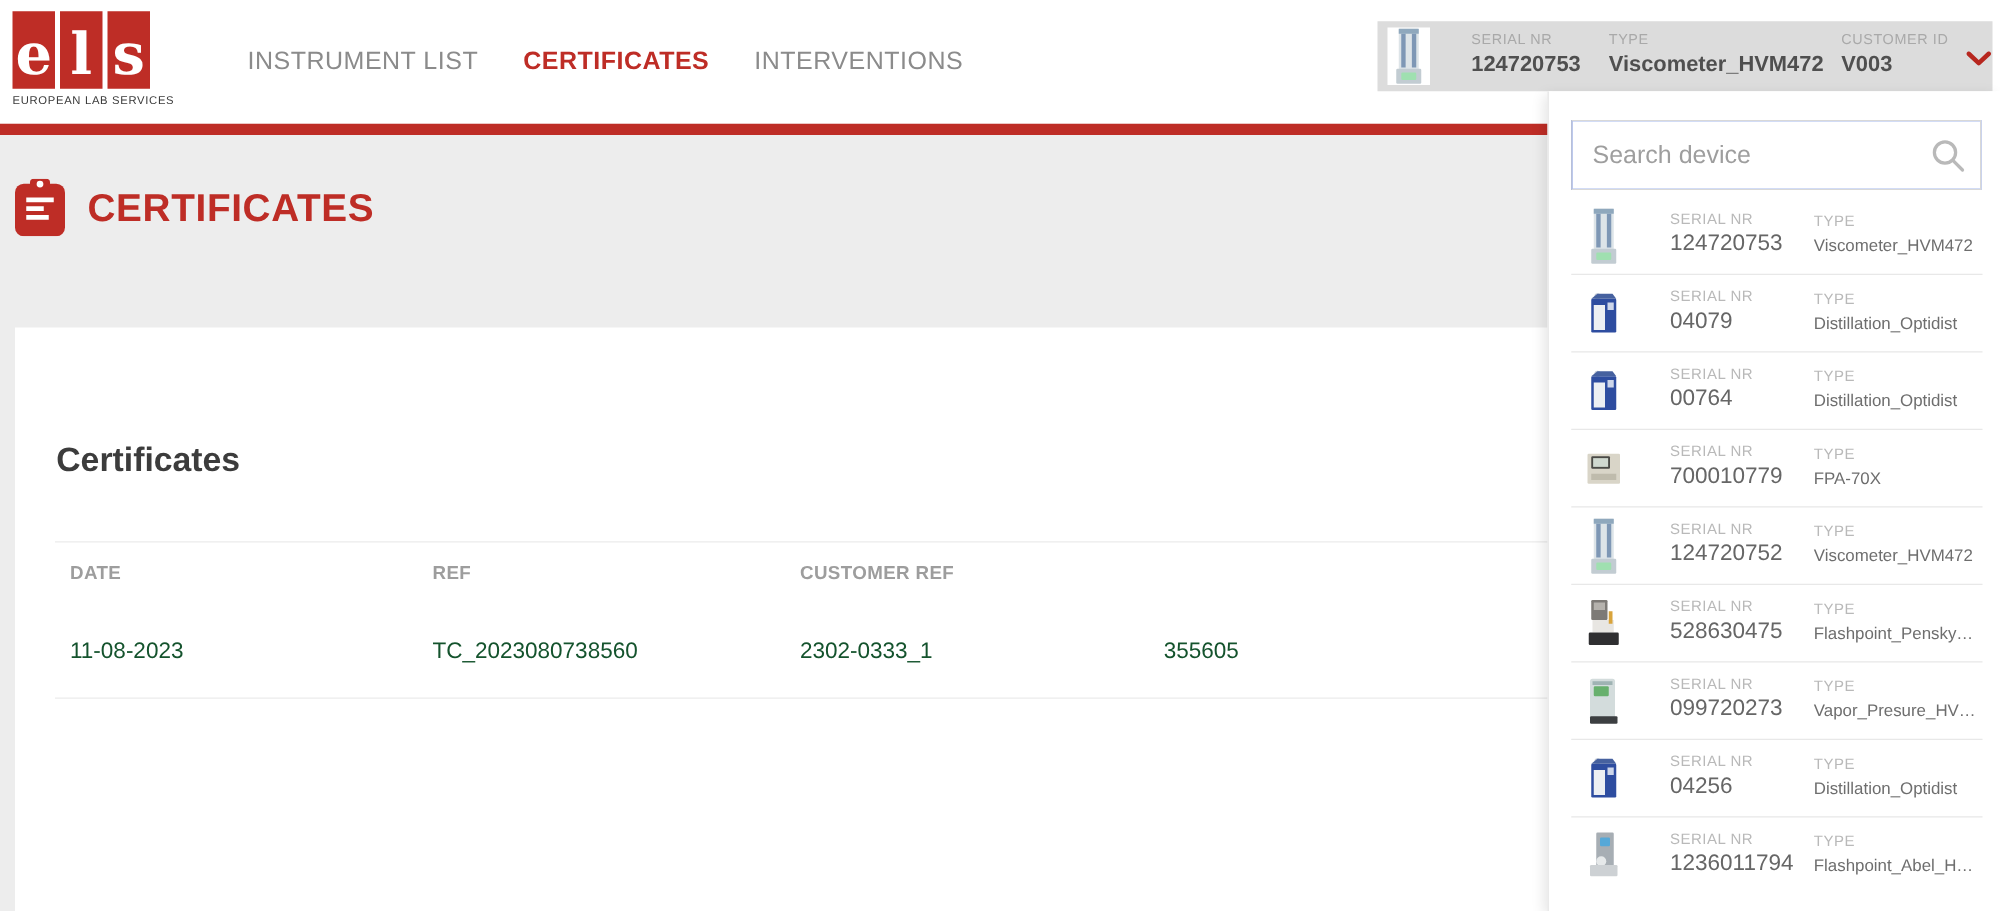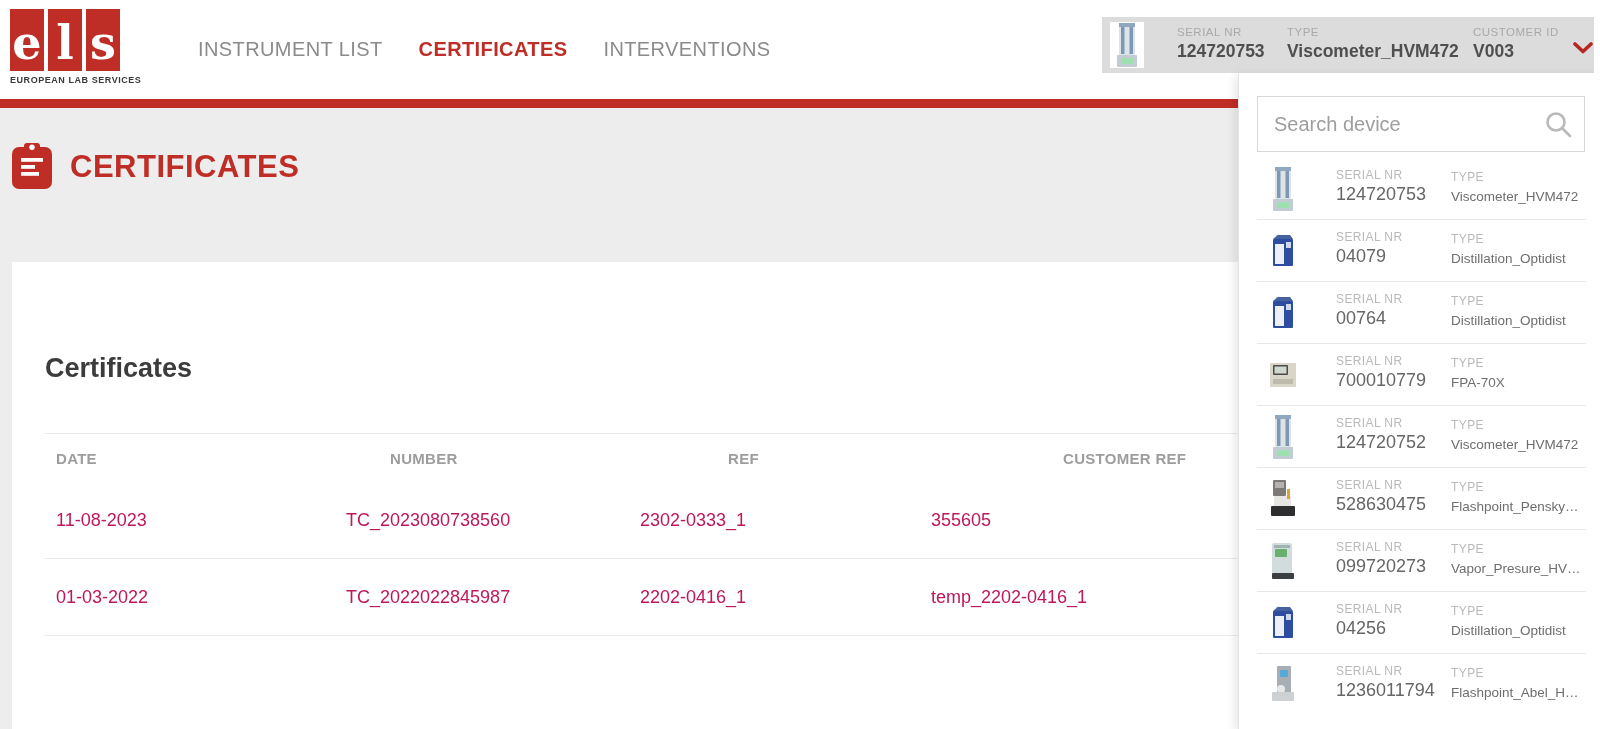--- a/index.html
+++ b/index.html
@@ -14,21 +14,21 @@
   
   .header { position: absolute; left: 0; top: 0; width: 1600px; height: 99px; background: #fff; }
   .logo { position: absolute; left: 10px; top: 9px; }
   .logo-tiles { display: flex; gap: 4px; }
   .logo-tile {
     width: 34px; height: 62px; background: #be2d26; color: #fff;
     font-family: "DejaVu Serif", serif; font-weight: bold; font-size: 46px;
     display: flex; align-items: flex-end; justify-content: center; padding-bottom: 1px;
   }
   .logo-caption {
-    margin-top: 4px; font-size: 9px; font-weight: bold; color: #3a3a3a;
+    margin-top: 4px; font-size: 9px; font-weight: normal; color: #3a3a3a;
     letter-spacing: 0.55px; white-space: nowrap;
   }
   .nav { position: absolute; left: 198px; top: 0; height: 99px; display: flex; align-items: center; gap: 36px; }
   .nav-item {
     font-size: 20px; color: #8b8b8b; letter-spacing: 0.4px; cursor: pointer; white-space: nowrap;
   }
   .nav-item.active { color: #be2d26; font-weight: bold; }
 
   
   .selector {
@@ -54,24 +54,24 @@
   .page-title {
     position: absolute; left: 70px; top: 41px; font-size: 31px; font-weight: 800;
     color: #be2d26; letter-spacing: 0.5px;
   }
 
   
   .card { position: absolute; left: 12px; top: 262px; width: 1576px; height: 467px; background: #fff; }
   .card-title { position: absolute; left: 33px; top: 91px; font-size: 27px; font-weight: bold; color: #3c3c3c; }
   .table { position: absolute; left: 32px; top: 171px; right: 0; border-top: 1px solid #ebebeb; }
   .thead, .trow { display: grid; grid-template-columns: 290px 294px 291px 1fr; align-items: center; }
-  .thead { height: 48px; gap: 44px; }
+  .thead { height: 48px; }
   .th { padding-left: 12px; font-size: 15px; font-weight: bold; color: #9d9d9d; letter-spacing: 0.3px; white-space: nowrap; }
   .trow { height: 77px; border-bottom: 1px solid #ebebeb; cursor: pointer; }
-  .td { padding-left: 12px; font-size: 18px; color: #be185d; white-space: nowrap; }
+  .td { padding-left: 12px; font-size: 18px; color: #14532d; white-space: nowrap; }
 
   
   .panel {
     position: absolute; left: 1238px; top: 73px; width: 362px; height: 656px;
     background: #fff; z-index: 10; border-left: 1px solid #e4e4e4;
     box-shadow: -3px 3px 10px rgba(0,0,0,0.10);
   }
   .search-box {
     position: absolute; left: 18px; top: 23px; width: 328px; height: 56px;
     border: 1px solid #d8d8d8; background: #1d4ed8;
@@ -173,37 +173,30 @@
   </div>
   <div class="page-title">CERTIFICATES</div>
 </div>
 
 <div class="card">
   <div class="card-title">Certificates</div>
   <div class="table">
     <div class="thead">
 
     <div class="th"><span>DATE</span></div>
-        <div class="th"><span>NUMBER</span></div>
         <div class="th"><span>REF</span></div>
         <div class="th"><span>CUSTOMER REF</span></div>
       </div>
     <div class="tbody">
 
     <div class="trow">
           <div class="td">11-08-2023</div>
           <div class="td">TC_2023080738560</div>
           <div class="td">2302-0333_1</div>
           <div class="td">355605</div>
-        </div>
-        <div class="trow">
-          <div class="td">01-03-2022</div>
-          <div class="td">TC_2022022845987</div>
-          <div class="td">2202-0416_1</div>
-          <div class="td">temp_2202-0416_1</div>
         </div>
       </div>
   </div>
 </div>
 
 <div class="panel">
   <div class="search-box">
     <input class="search-input" type="text" placeholder="Search device" style="">
     <div class="search-icon">
       <svg viewBox="0 0 30 30" width="30" height="30">

